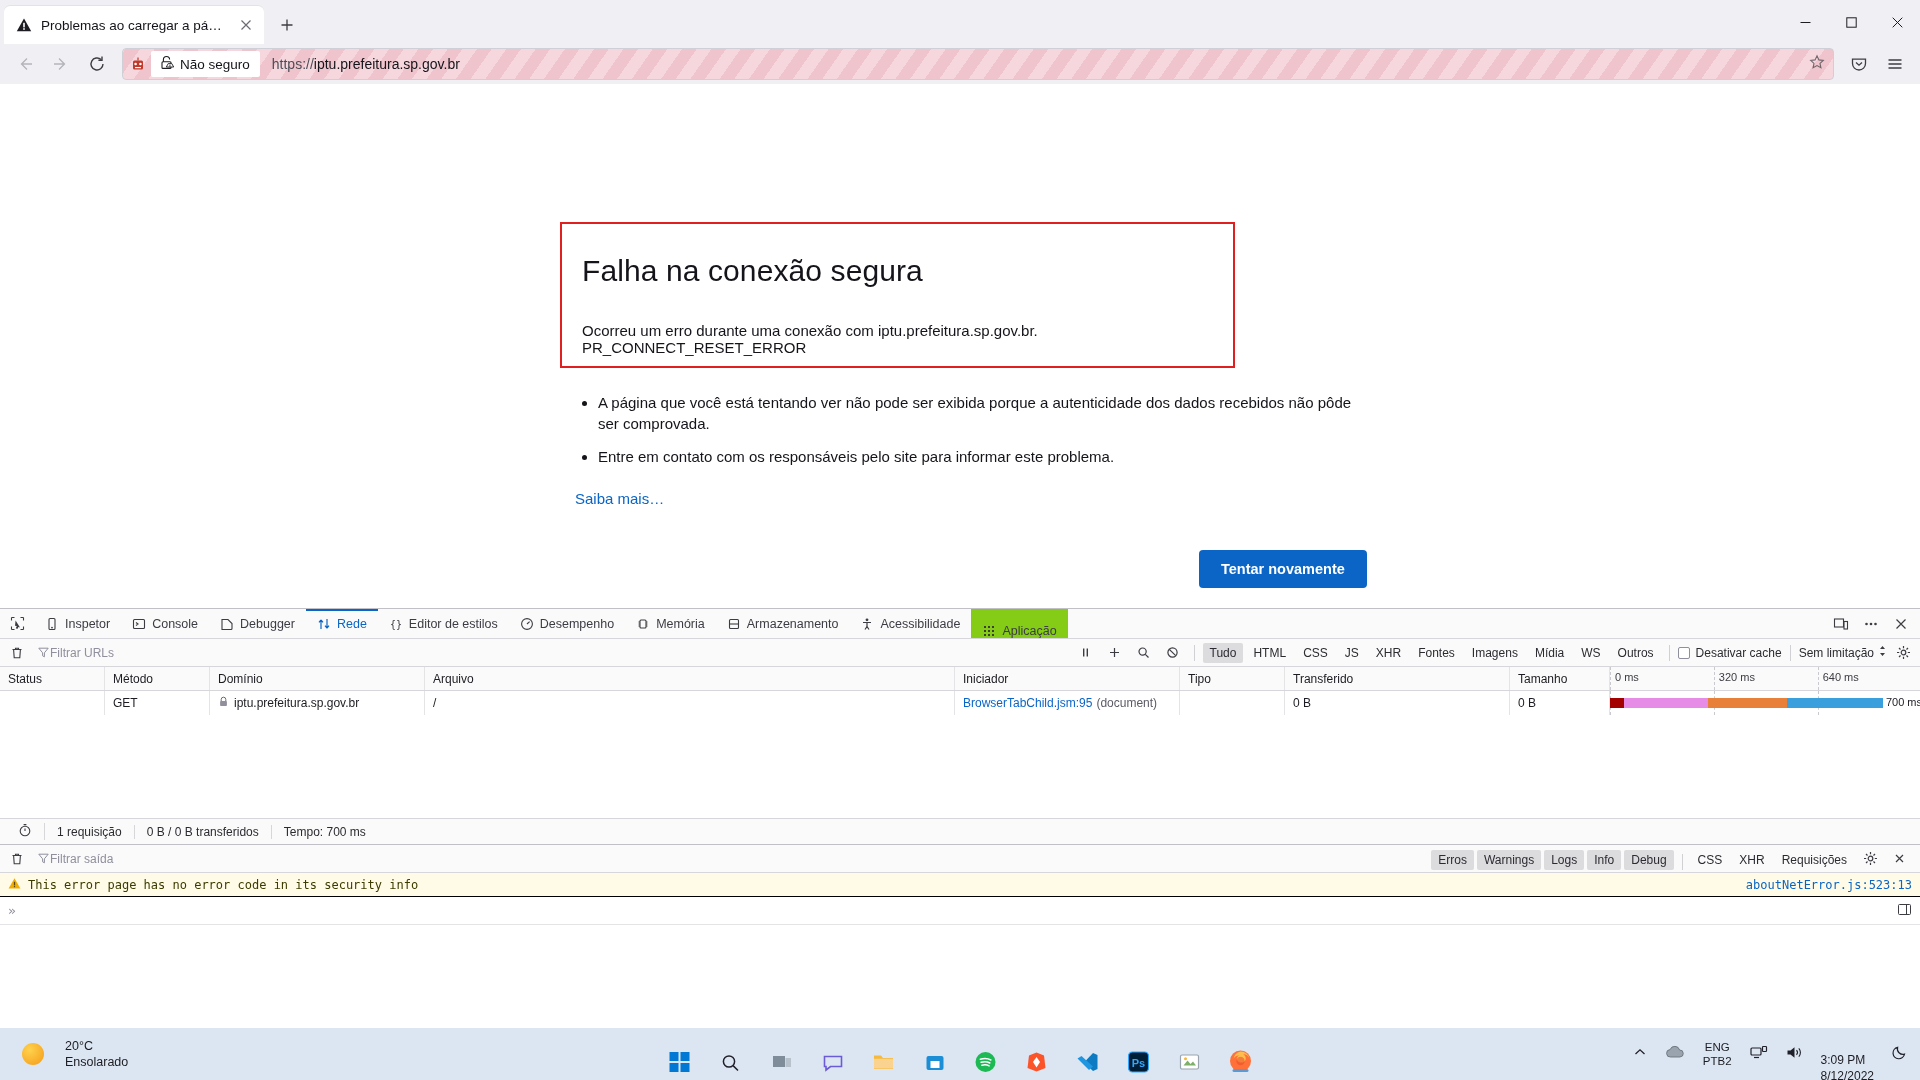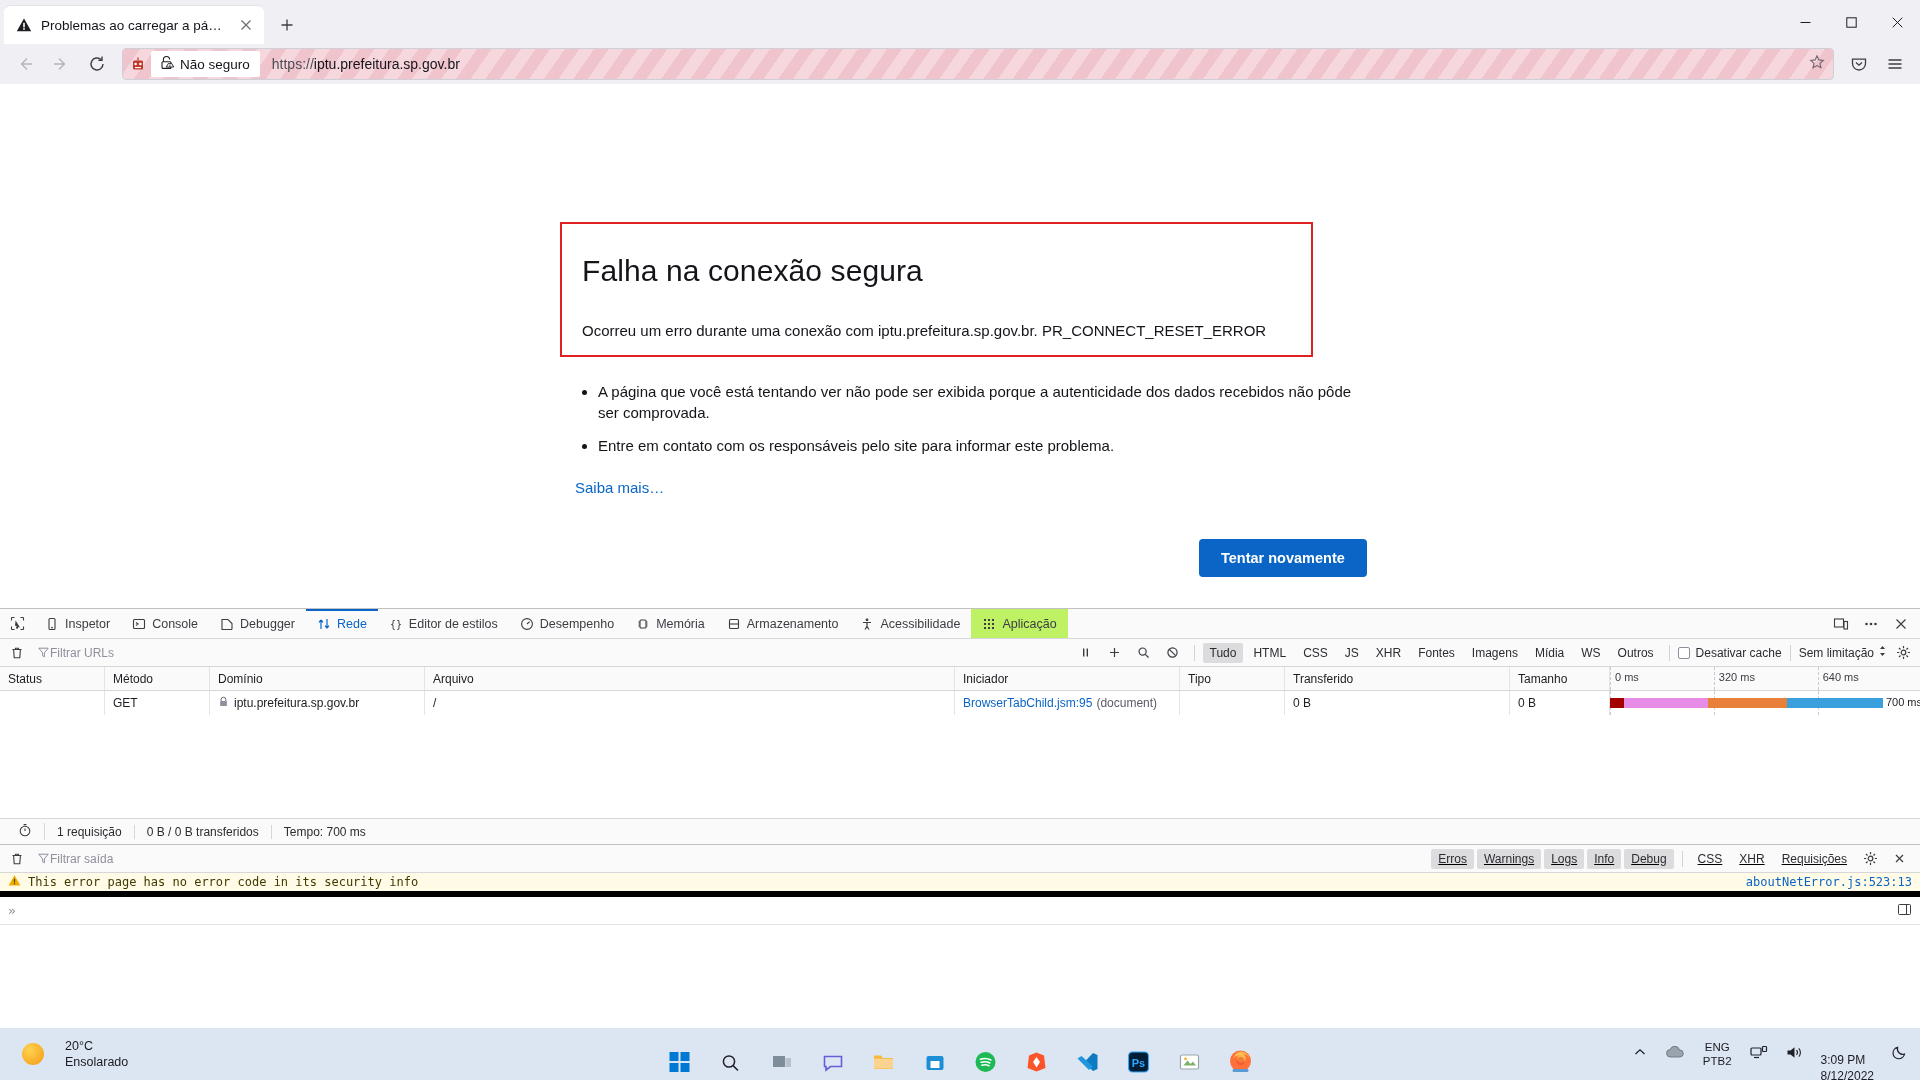--- a/index.html
+++ b/index.html
@@ -61,22 +61,22 @@
   .urltext { font-size: 14px; color: #4d4d56; margin-left: 12px; white-space: nowrap; }
   .urltext .host { color: #15141a; }
   .urlstar { position: absolute; right: 8px; top: 50%; transform: translateY(-50%); opacity: .7; }
   .navbar-right { display: flex; align-items: center; gap: 2px; }
 
   
   .content { background: #ffffff; position: relative; flex: 1 1 auto; overflow: hidden; }
   .errorpage { padding-top: 138px; padding-left: 560px; }
   .errbox {
     border: 2px solid #e02020;
-    width: 753px;
-    padding: 30px 20px 16px 20px;
+    width: 675px;
+    padding: 30px 20px 10px 20px;
   }
   .err-title { font-size: 30px; font-weight: 400; color: #15141a; letter-spacing: .1px; }
   .err-desc { font-size: 15px; color: #15141a; margin-top: 34px; }
   .err-list { margin: 24px 0 0 38px; width: 760px; }
   .err-list li { font-size: 15px; color: #15141a; line-height: 1.42; margin-bottom: 11px; }
   .err-link { display: inline-block; margin-top: 12px; margin-left: 15px;
               font-size: 15px; color: #0a65c6; text-decoration: none; }
   .retry-wrap { margin-top: 42px; margin-left: 610px; padding-left: 29px; }
   .retry-btn {
     background: #0a65c6; color: #ffffff; border: none;
@@ -88,21 +88,21 @@
   .devtools { flex: 0 0 auto; background: #ffffff; border-top: 1px solid #c0c0c6;
               display: flex; flex-direction: column; height: 420px; }
   .dt-tabbar { height: 30px; display: flex; align-items: stretch;
                border-bottom: 1px solid #d7d7db; background: #fafafa; }
   .dt-picker { width: 34px; display: flex; align-items: center; justify-content: center; }
   .dt-tab { display: flex; align-items: center; gap: 6px; padding: 0 11px;
             font-size: 12.5px; color: #3c3c43; position: relative; white-space: nowrap; }
   .dt-tab.active { color: #0a65c6; }
   .dt-tab.active::after { content: ""; position: absolute; left: 0; right: 0; top: 0;
                           height: 2px; background: #0a65c6; }
-  .dt-tab.shaded { background: #bef264; }
+  .dt-tab.shaded { background: #84cc16; align-items: flex-end; }
   .dt-tab-icon { width: 14px; height: 14px; display:block; }
   .dt-right { margin-left: auto; display: flex; align-items: center; gap: 4px; padding-right: 6px; }
   .dt-rbtn { width: 26px; height: 26px; display: flex; align-items: center; justify-content: center; }
 
   .net-toolbar { height: 28px; display: flex; align-items: center;
                  border-bottom: 1px solid #d7d7db; background: #fafafa; padding: 0 4px; gap: 4px; }
   .net-trash { width: 26px; display:flex; align-items:center; justify-content:center; }
   .net-filter { display: flex; align-items: center; gap: 1px; width: 200px; padding-left: 4px; }
   .net-filter-ph { font-size: 12px; color: #8f8f9d; }
   .net-tools { margin-left: auto; display: flex; align-items: center; gap: 3px; }
@@ -136,22 +136,22 @@
 
   .net-status { height: 26px; display: flex; align-items: center; gap: 0;
                 border-top: 1px solid #d7d7db; background: #fafafa; padding-left: 6px; font-size: 12px; color: #2b2b31; }
   .ns-item { padding: 0 12px; border-right: 1px solid #d7d7db; }
   .ns-item:last-child { border-right: none; }
 
   
   .console { border-top: 1px solid #c0c0c6; display: flex; flex-direction: column; flex: 1 1 auto; background:#fff; }
   .con-toolbar { height: 28px; display: flex; align-items: center; background: #fafafa;
                  border-bottom: 1px solid #d7d7db; padding: 0 4px; gap: 4px; }
-  .con-right { margin-left: auto; display: flex; align-items: center; gap: 3px; padding-right: 4px; text-decoration: underline; }
-  .con-msg { background: #fffbe6; border-bottom: 6px solid #000000;
+  .con-right { margin-left: auto; display: flex; align-items: flex-end; gap: 3px; padding-right: 4px; }
+  .con-msg { background: #fffbe6; border-bottom: 1px solid #000000;
              height: 24px; display: flex; align-items: center; padding: 0 8px;
              font-family: "DejaVu Sans Mono", monospace; font-size: 12px; color: #3c3c00; }
   .con-msg-src { margin-left: auto; color: #0a65c6; font-family: "DejaVu Sans Mono", monospace; font-size: 12px; }
   .con-input { height: 28px; display: flex; align-items: center; padding: 0 8px; color: #8f8f9d;
                font-family: "DejaVu Sans Mono", monospace; font-size: 13px; border-bottom: 1px solid #e4e4e7; }
   .con-input-right { margin-left: auto; }
 
   
   .taskbar { flex: 0 0 auto; height: 52px; background: #dce6f2;
              display: flex; align-items: center; position: relative; }

